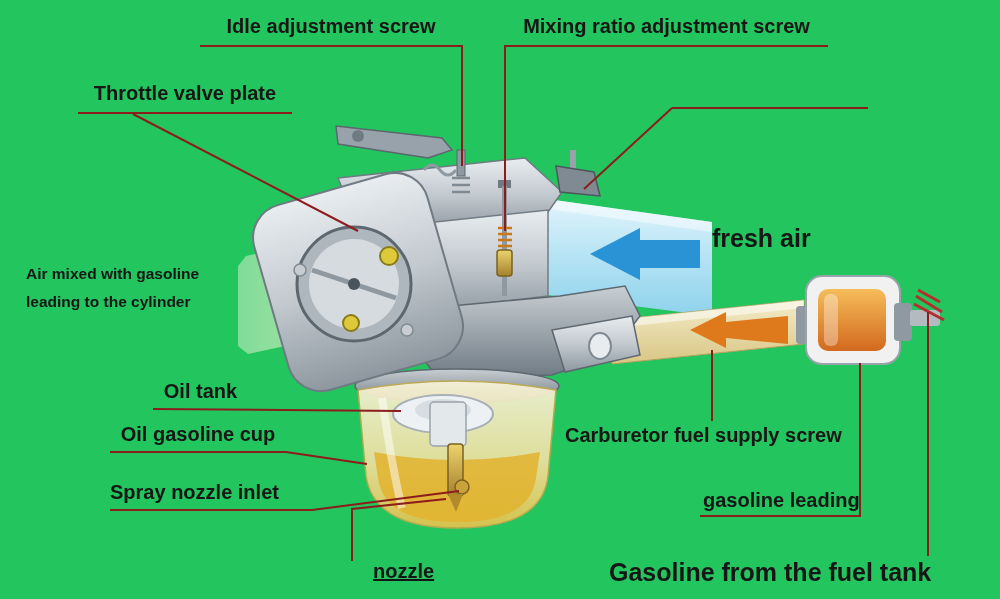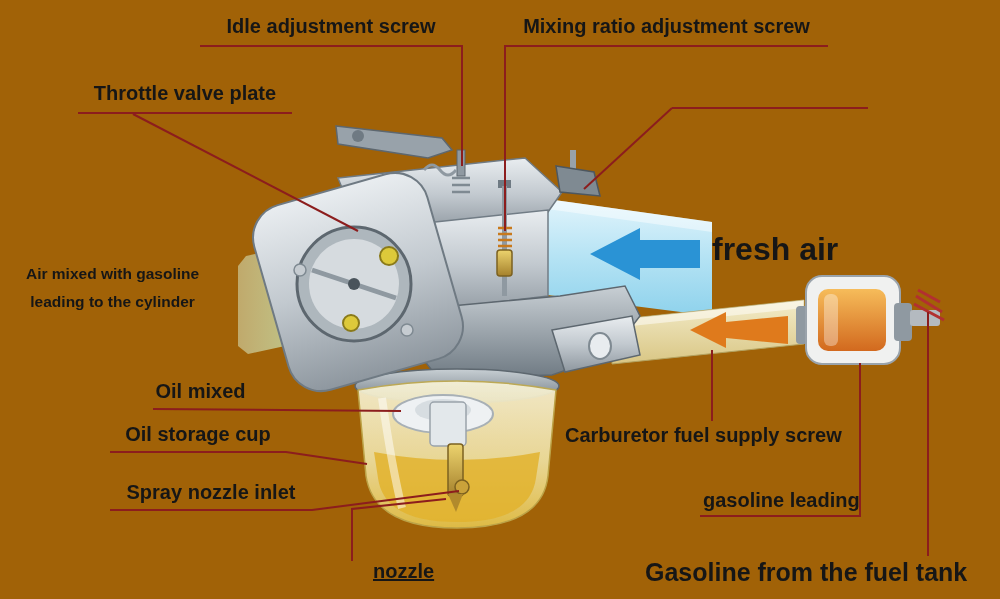--- a/index.html
+++ b/index.html
@@ -1,46 +1,46 @@
 <!DOCTYPE html>
 <html><head>
 <meta charset="utf-8">
 <title>Diagram</title>
 <style>
   html,body{margin:0;padding:0;background:#ffffff;}
   .stage{
     position:relative;
     width:1000px;height:599px;
-    background:#a16207;
+    background:#22c55e;
     overflow:hidden;
     font-family:"Liberation Sans","DejaVu Sans",sans-serif;
   }
   .art{position:absolute;left:0;top:0;}
   .lbl{
     position:absolute;
     font-weight:bold;
     color:#161616;
     font-size:20px;
     white-space:nowrap;
     line-height:1.15;
   }
   .lbl-idle{left:200px;top:15px;width:262px;text-align:center;}
   .lbl-mixing{left:505px;top:15px;width:323px;text-align:center;}
   .lbl-throttle{left:78px;top:82px;width:214px;text-align:center;}
   .lbl-airblock{left:672px;top:78px;width:196px;text-align:center;}
-  .lbl-freshair{left:712px;top:231px;font-size:32px;}
-  .lbl-mixed{left:26px;top:260px;font-size:15.5px;line-height:28px;text-align:center;}
+  .lbl-freshair{left:712px;top:224px;font-size:25px;}
+  .lbl-mixed{left:26px;top:260px;font-size:15.5px;line-height:28px;}
   .lbl-mixed .line{display:block;}
   .lbl-oilfloat{left:153px;top:380px;width:95px;text-align:center;}
   .lbl-oilcup{left:110px;top:423px;width:176px;text-align:center;}
-  .lbl-spray{left:110px;top:481px;width:202px;text-align:center;}
+  .lbl-spray{left:110px;top:481px;width:202px;}
   .lbl-nozzle{left:373px;top:560px;text-decoration:underline;}
   .lbl-fuelpipe{left:565px;top:424px;}
   .lbl-gasfilter{left:703px;top:489px;}
-  .lbl-gastank{left:645px;top:558px;font-size:25px;}
+  .lbl-gastank{left:609px;top:558px;font-size:25px;}
 </style>
 </head>
 <body>
 
 <div class="stage">
 
   <svg class="art" width="1000" height="599" viewBox="0 0 1000 599">
     <defs>
       <linearGradient id="gMetal" x1="0" y1="0" x2="0" y2="1">
         <stop offset="0" stop-color="#e9edf0"></stop>
@@ -192,21 +192,21 @@
   </svg>
 
   <div class="lbl lbl-idle">Idle adjustment screw</div>
   <div class="lbl lbl-throttle">Throttle valve plate</div>
   <div class="lbl lbl-mixing">Mixing ratio adjustment screw</div>
   <div class="lbl lbl-freshair">fresh air</div>
   <div class="lbl lbl-mixed">
     <span class="line">Air mixed with gasoline</span>
     <span class="line">leading to the cylinder</span>
   </div>
-  <div class="lbl lbl-oilfloat">Oil mixed</div>
-  <div class="lbl lbl-oilcup">Oil storage cup</div>
+  <div class="lbl lbl-oilfloat">Oil tank</div>
+  <div class="lbl lbl-oilcup">Oil gasoline cup</div>
   <div class="lbl lbl-spray">Spray nozzle inlet</div>
   <div class="lbl lbl-nozzle">nozzle</div>
   <div class="lbl lbl-fuelpipe">Carburetor fuel supply screw</div>
   <div class="lbl lbl-gasfilter">gasoline leading</div>
   <div class="lbl lbl-gastank">Gasoline from the fuel tank</div>
 
 </div>
 
 </body></html>

